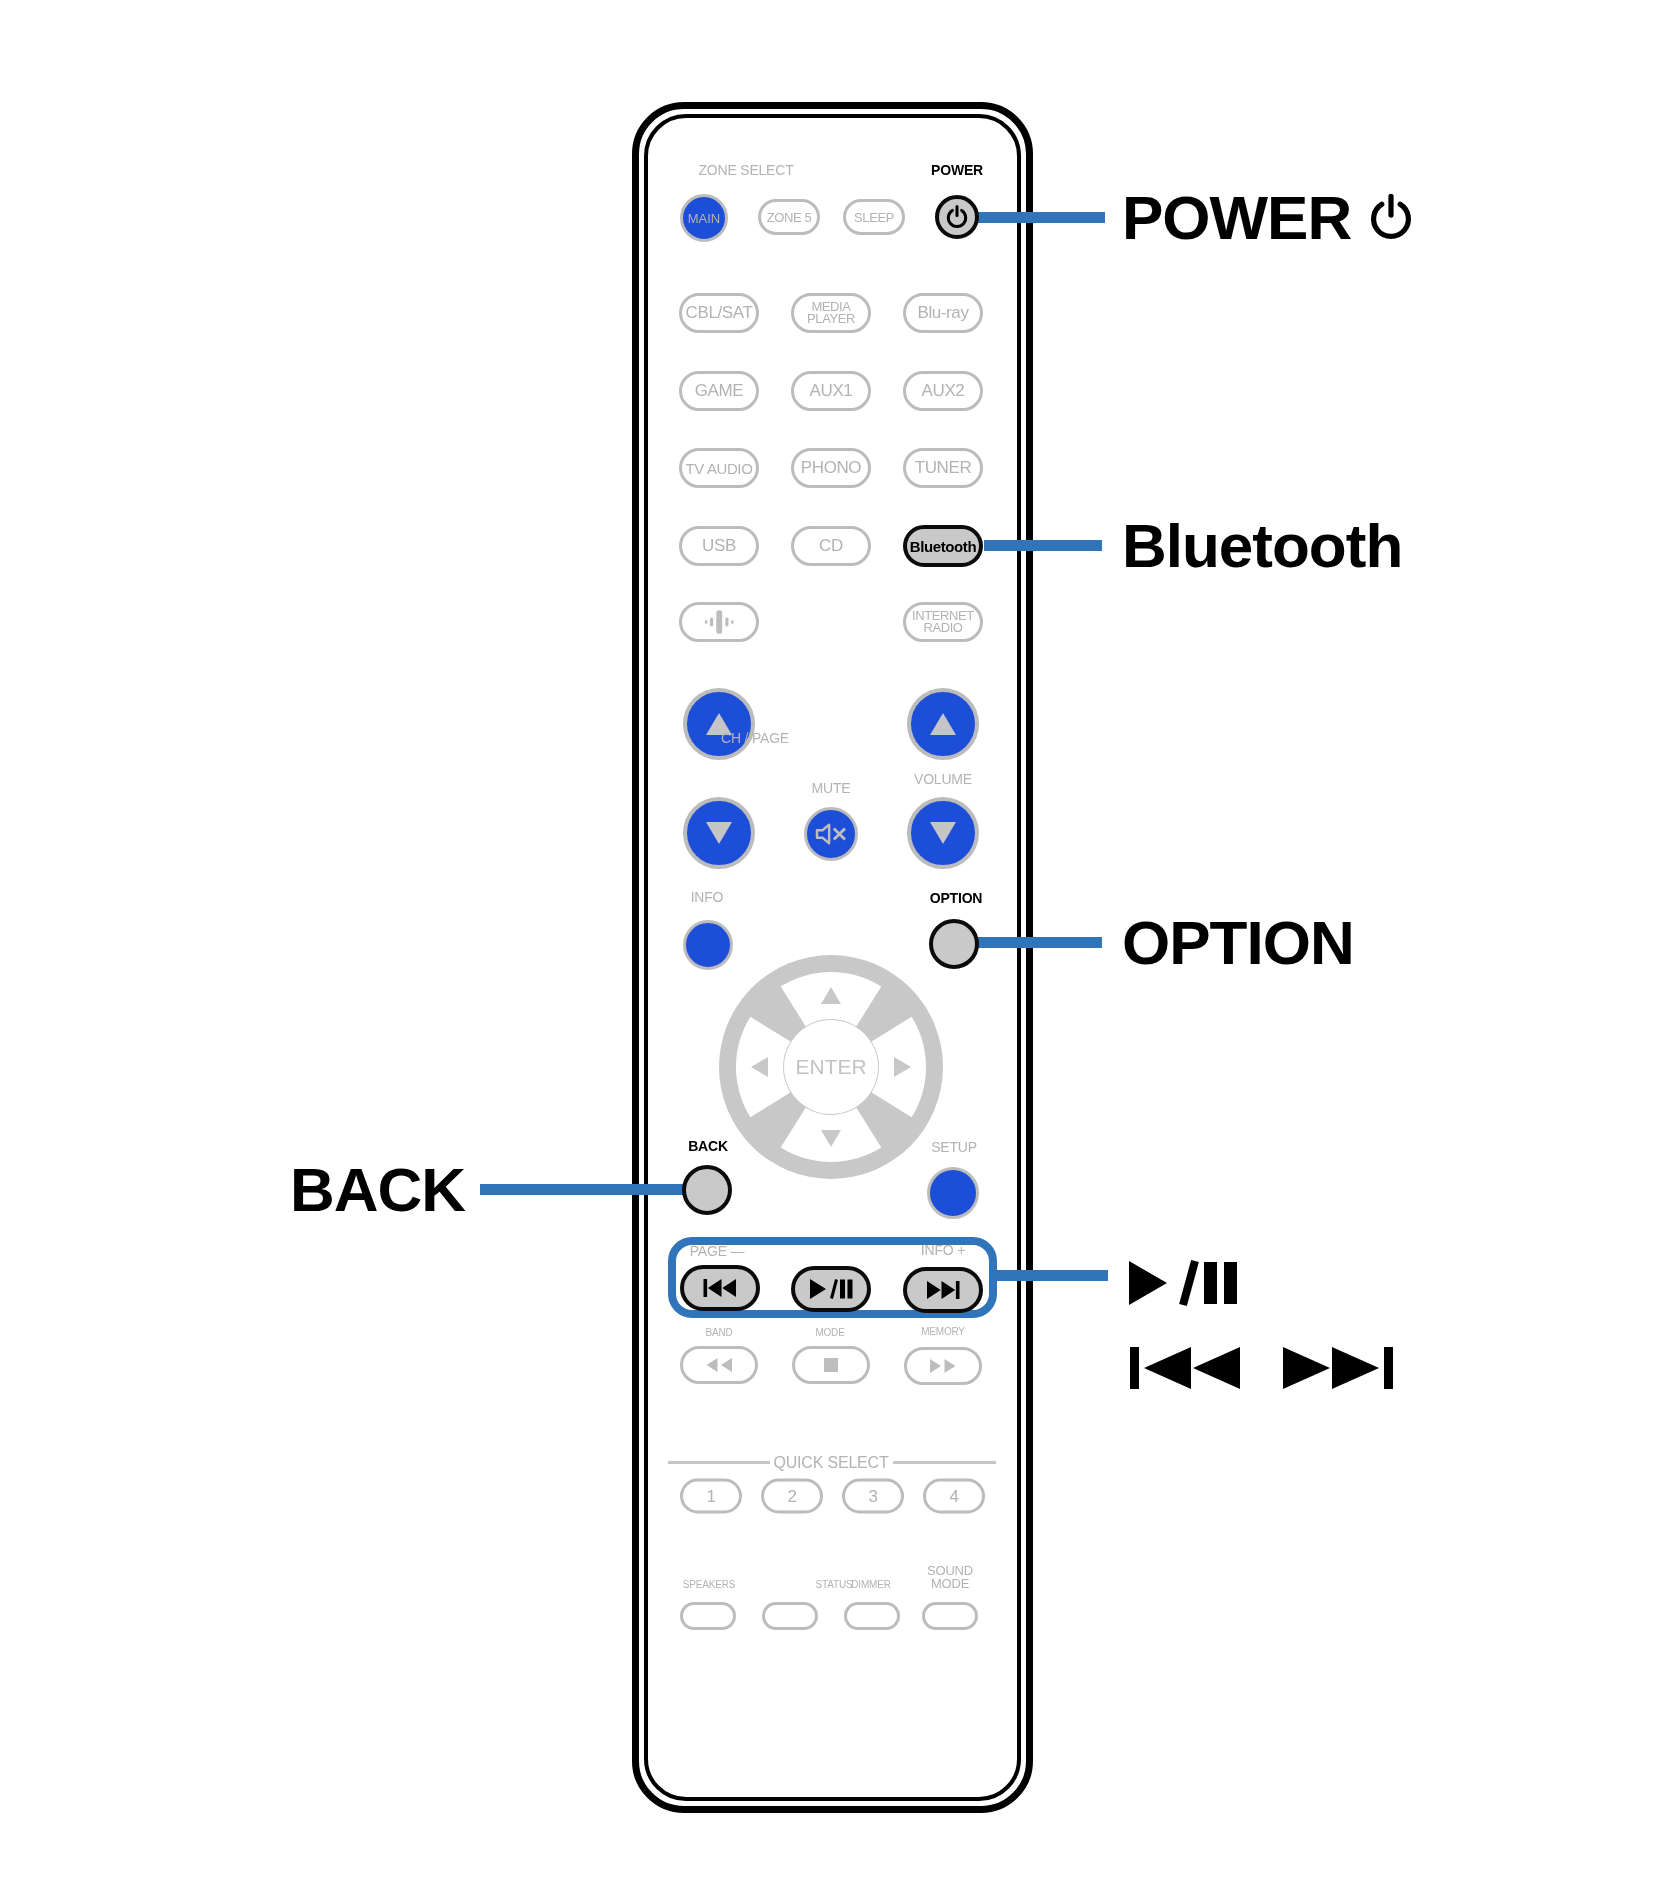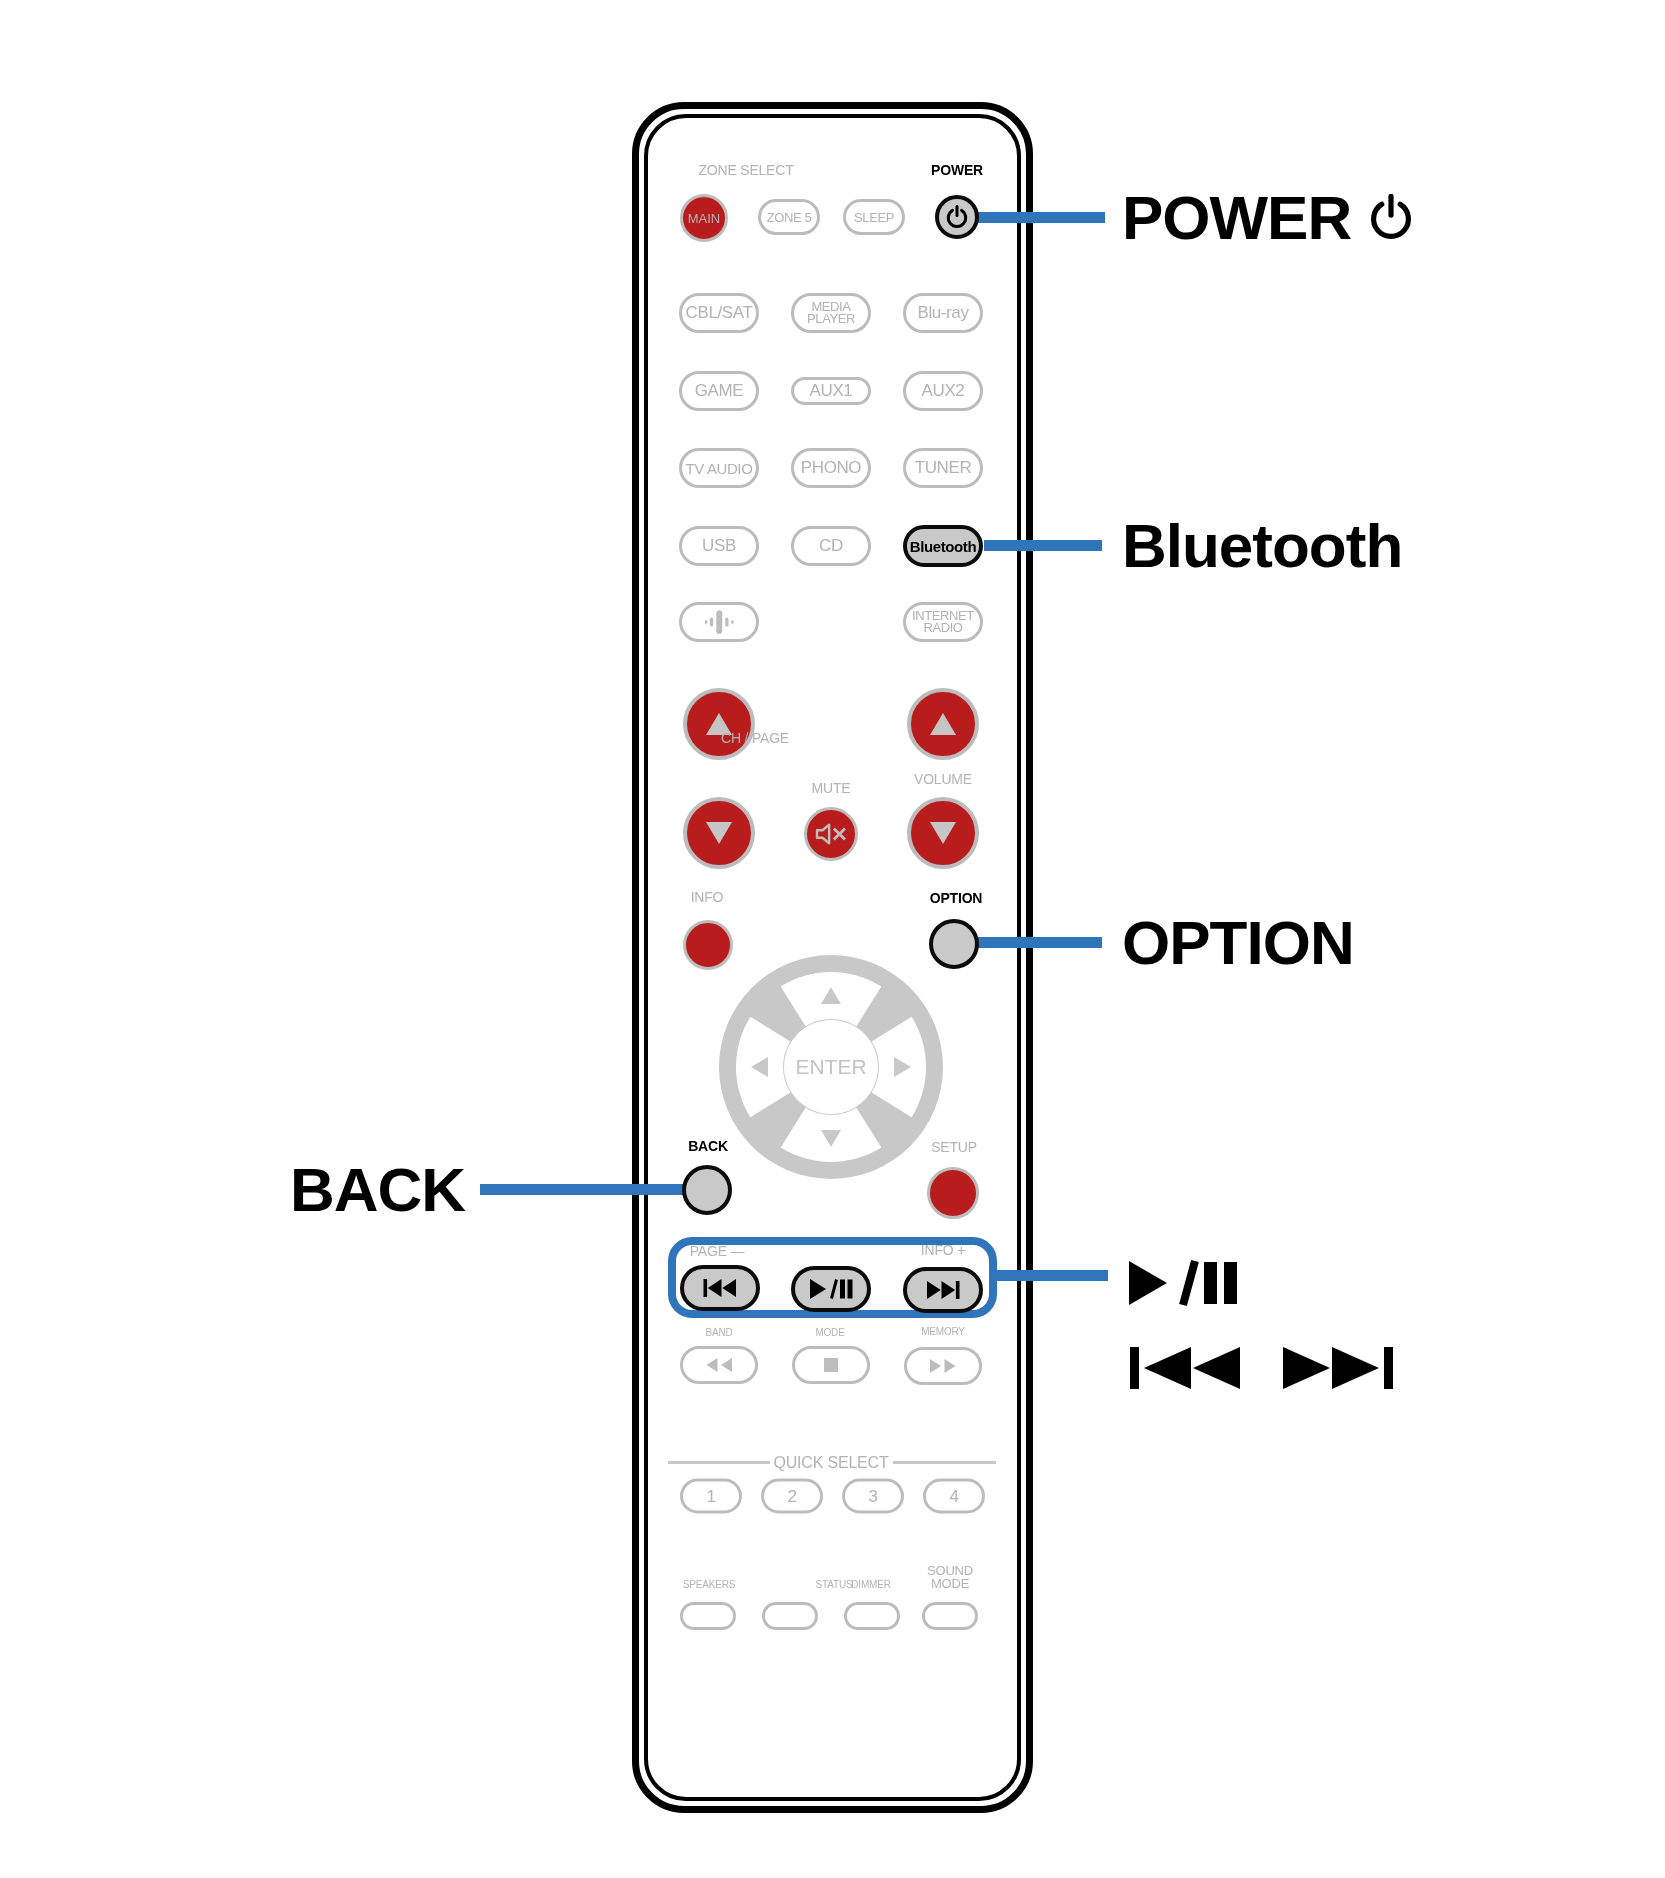--- a/index.html
+++ b/index.html
@@ -17,21 +17,21 @@
   .ctr{position:absolute;transform:translate(-50%,-50%);}
   .lbl{color:var(--gt);font-size:14px;white-space:nowrap;text-align:center;letter-spacing:-.2px;}
   .lbl.small{font-size:10px;}
   .lbl.blk{color:#000;font-weight:bold;}
   .lbl.two{font-size:13px;line-height:13px;white-space:normal;}
 
   .pill{box-sizing:border-box;border:3px solid var(--g);border-radius:21px;background:#fff;
         color:var(--gt);display:flex;align-items:center;justify-content:center;
         text-align:center;font-size:17px;letter-spacing:-.4px;}
   .pill.two{font-size:13px;line-height:12px;}
-  .circ{box-sizing:border-box;border:3px solid var(--g);border-radius:50%;background:#b91c1c;
+  .circ{box-sizing:border-box;border:3px solid var(--g);border-radius:50%;background:#1d4ed8;
         display:flex;align-items:center;justify-content:center;color:var(--gt);}
   .act{background:var(--fill);border:4px solid var(--blk);color:#000;font-weight:bold;}
   .pill.act{font-size:15px;letter-spacing:-.4px;}
 
   .remote{position:absolute;left:632px;top:102px;width:401px;height:1711px;box-sizing:border-box;
           border:7px solid #000;border-radius:52px;background:#fff;}
   .remote-inner{position:absolute;inset:5px;border:4px solid #000;border-radius:42px;}
 
   .tgroup{position:absolute;left:668px;top:1237px;width:329px;height:81px;box-sizing:border-box;
           border:8px solid var(--blue);border-radius:24px;}
@@ -85,21 +85,21 @@
   <div class="ctr pill two" style="left:831px;top:313px;width:80px;height:40px;">
     <span><span>MEDIA</span><br><span>PLAYER</span></span>
   </div>
   <div class="ctr pill" style="left:943px;top:313px;width:80px;height:40px;">
       <span>Blu-ray</span>
     </div>
 
   <div class="ctr pill" style="left:719px;top:391px;width:80px;height:40px;">
       <span>GAME</span>
     </div>
-  <div class="ctr pill" style="left:831px;top:391px;width:80px;height:28px;">
+  <div class="ctr pill" style="left:831px;top:391px;width:80px;height:40px;">
       <span>AUX1</span>
     </div>
   <div class="ctr pill" style="left:943px;top:391px;width:80px;height:40px;">
       <span>AUX2</span>
     </div>
 
   <div class="ctr pill" style="left:719px;top:468px;width:80px;height:40px;font-size:15px;">
       <span>TV AUDIO</span>
     </div>
   <div class="ctr pill" style="left:831px;top:468px;width:80px;height:40px;">

